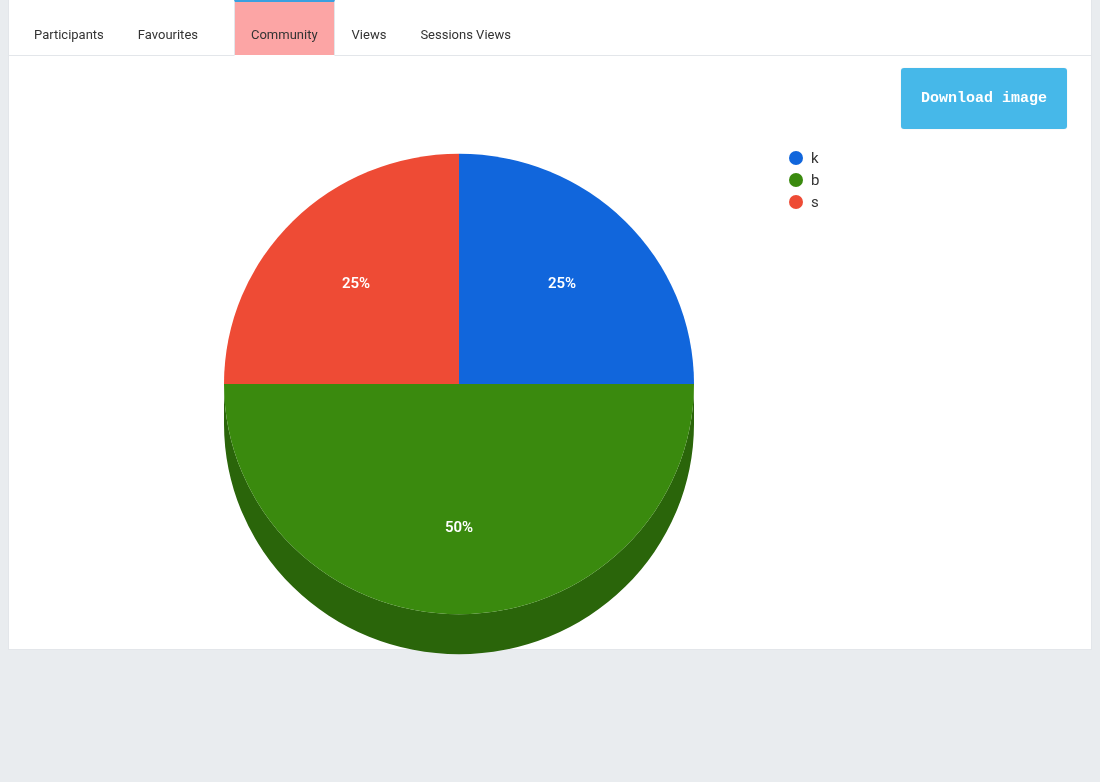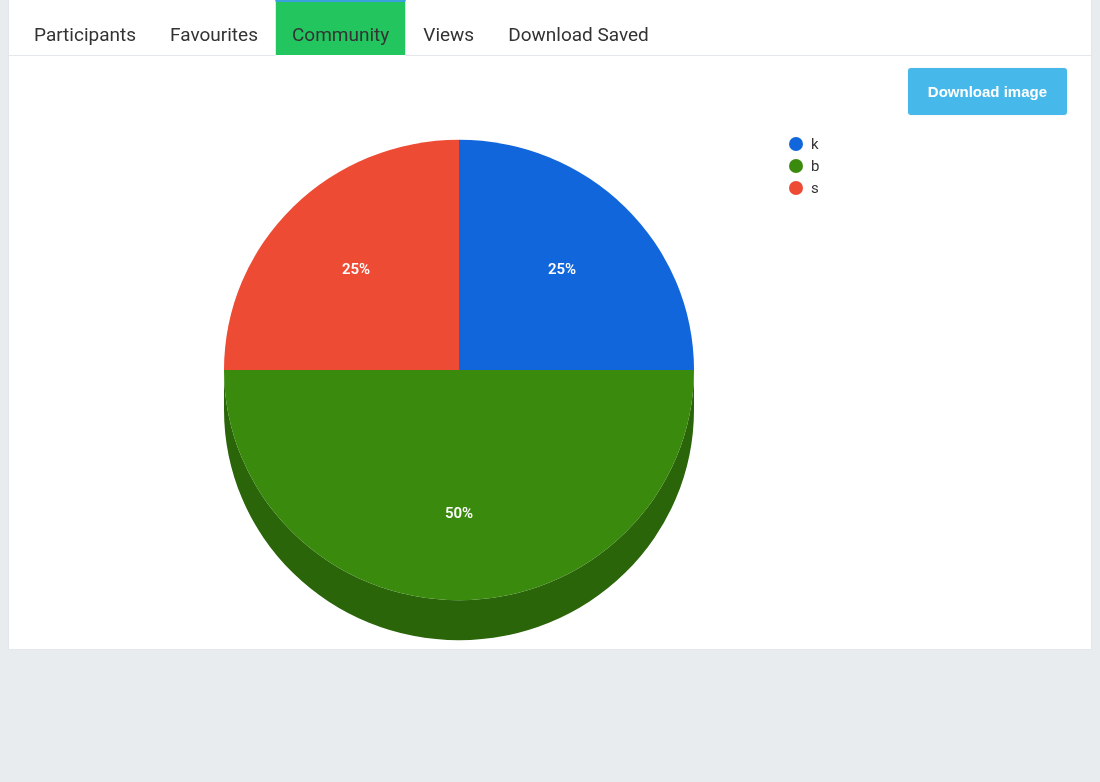--- a/index.html
+++ b/index.html
@@ -22,51 +22,53 @@
   }
   .tabs {
     display: flex;
     align-items: stretch;
     border-bottom: 1px solid #e3e6ea;
     padding-left: 8px;
     height: 55px;
   }
   .tab {
     padding: 24px 16px 12px 16px;
-    font-size: 19px;
+    font-size: 13px;
     color: #333;
     cursor: pointer;
     border: 1px solid transparent;
     border-bottom: none;
     margin-bottom: -1px;
     position: relative;
     display: flex;
     align-items: center;
   }
   .tab.active {
     border: 1px solid #e3e6ea;
     border-bottom: 1px solid #fff;
     border-top: 2px solid #3aa0e0;
-    background: #22c55e;
+    background: #fca5a5;
+    margin-left: 19px;
   }
   .toolbar {
     display: flex;
     justify-content: flex-end;
     padding: 12px 24px 0 24px;
   }
   .download-btn {
     background: #46b8e9;
     color: #fff;
     border: none;
     border-radius: 3px;
-    padding: 15px 20px;
+    padding: 22px 20px;
     font-size: 15px;
     font-weight: 600;
     cursor: pointer;
     box-shadow: 0 0 0 1px rgba(0,0,0,0.02);
+    font-family: Liberation Mono, monospace;
   }
   .chart-area {
     position: relative;
     width: 100%;
     height: 540px;
   }
   .chart-svg {
     position: absolute;
     left: 0;
     top: 0;
@@ -100,21 +102,21 @@
 </head>
 <body>
 
 <div class="panel">
 
   <div class="tabs">
     <div class="tab">Participants</div>
     <div class="tab">Favourites</div>
     <div class="tab active">Community</div>
     <div class="tab">Views</div>
-    <div class="tab">Download Saved</div>
+    <div class="tab">Sessions Views</div>
   </div>
 
   <div class="toolbar">
     <button class="download-btn">Download image</button>
   </div>
 
   <div class="chart-area">
 
     <svg class="chart-svg" width="1080" height="540">
       <g id="pie-group" transform="translate(450,255)">

